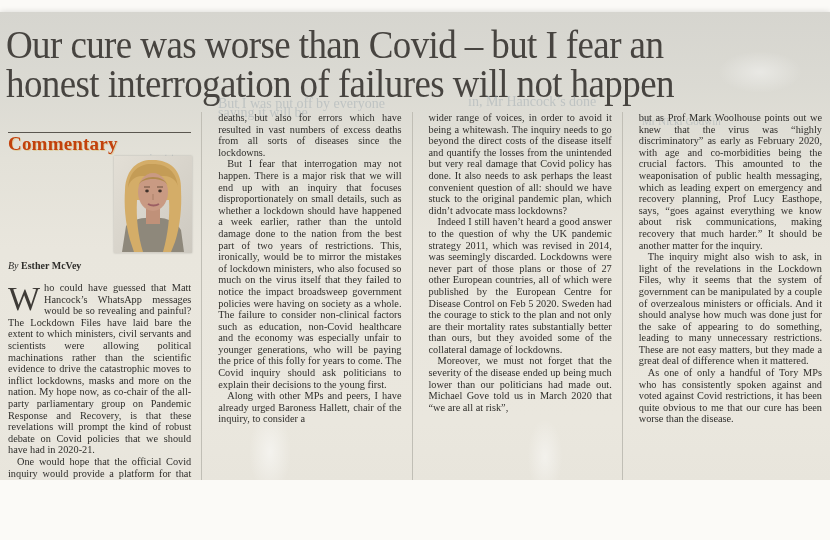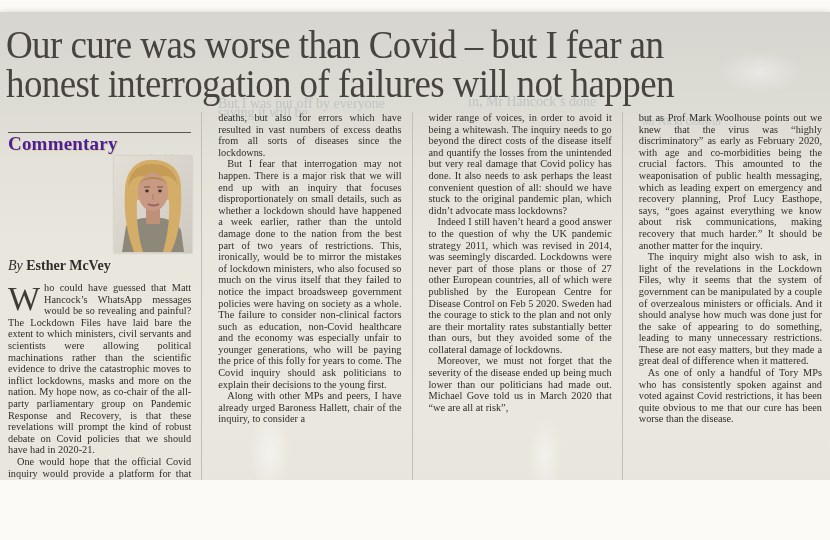--- a/index.html
+++ b/index.html
@@ -21,25 +21,25 @@
   .col{flex:1;overflow:hidden;position:relative;
        font-size:10.3px;line-height:11.6px;color:#2f2e2b;text-align:justify;}
   .col{padding-right:10px;}
   .col + .col{border-left:1px solid #c0beb5;padding-left:16px;padding-right:10px;}
   .col:last-child{padding-right:0;}
   .col p{margin:0;}
   .col p.indent{text-indent:9px;}
 
   .col1-header{position:relative;height:150px;}
   .kicker-rule{margin-top:20px;border-top:1.5px solid #5a564f;width:100%;}
-  .kicker{margin-top:5px;font-size:19px;font-weight:bold;color:#4c1d95;
+  .kicker{margin-top:5px;font-size:19px;font-weight:bold;color:#c2410c;
           letter-spacing:.2px;text-shadow:1px 1px 0 rgba(219,178,76,.35);}
   .portrait{position:absolute;top:24px;right:-1px;width:78px;height:97px;
             box-shadow:0 0 2px rgba(0,0,0,.2);}
-  .byline{position:absolute;left:0;top:128px;font-size:14px;color:#2f2e2b;}
+  .byline{position:absolute;left:0;top:128px;font-size:10px;color:#2f2e2b;}
   .byline .by{font-style:italic;}
   .byline .author{font-weight:bold;}
   .dropcap{float:left;font-size:34px;line-height:30px;padding:2px 4px 0 0;color:#3e3b37;}
 
   .ghost{position:absolute;color:#9aa6ae;opacity:.45;filter:blur(.5px);
          font-size:14px;line-height:9px;pointer-events:none;}
   .ghost.ga{left:118px;top:150px;width:74px;font-size:13px;line-height:15px;text-align:right;opacity:.4;}
   .ghost.gb{left:218px;top:99px;width:190px;}
   .ghost.gc{left:468px;top:97px;width:190px;}
   .ghost.gd{left:642px;top:117px;width:180px;font-size:11px;}

